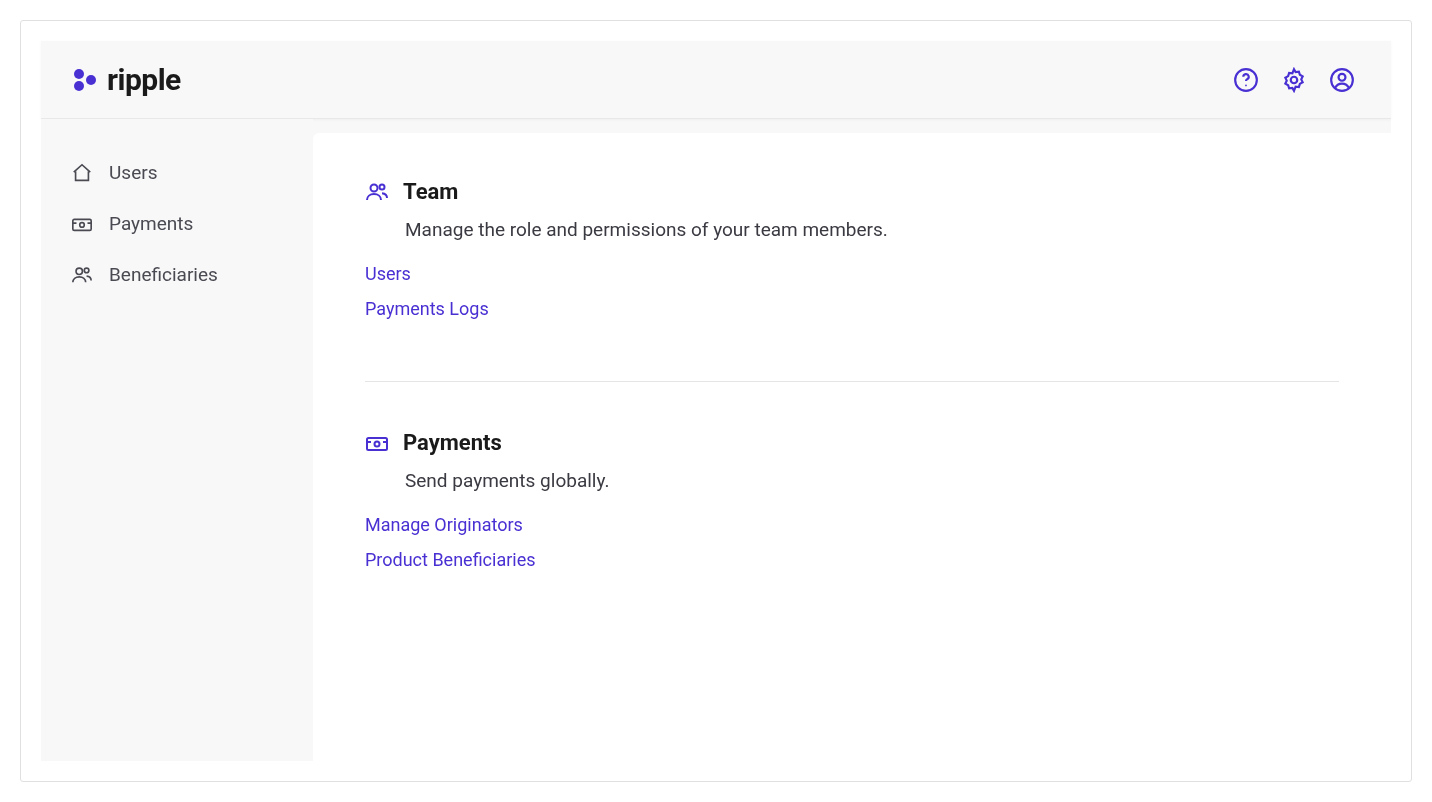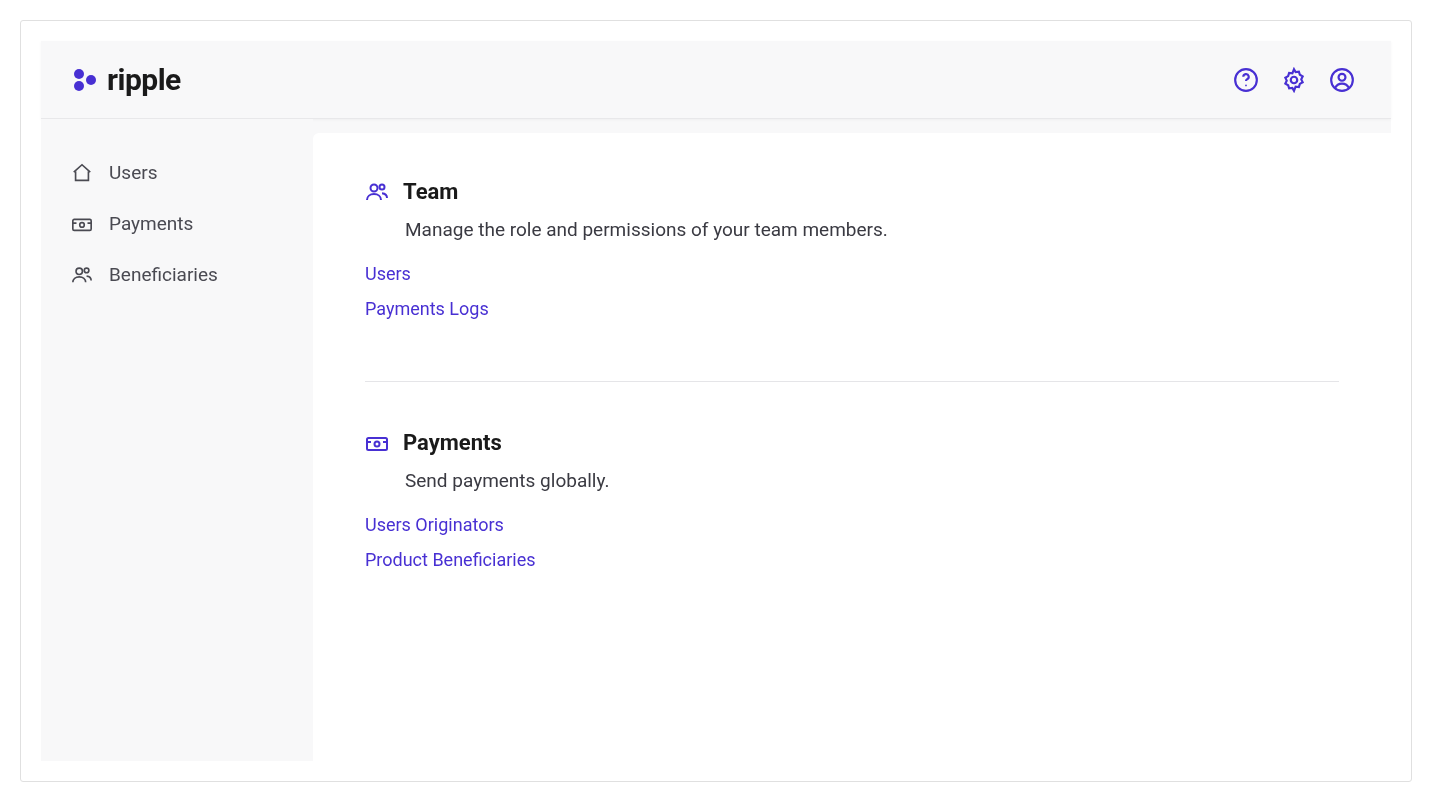--- a/index.html
+++ b/index.html
@@ -284,21 +284,21 @@
                 <svg viewBox="0 0 24 24" fill="none" stroke="currentColor" stroke-width="2">
                   <rect x="2" y="7" width="20" height="12" rx="1.5"></rect>
                   <circle cx="12" cy="13" r="2.5"></circle>
                   <line x1="2" y1="11" x2="6" y2="11"></line>
                   <line x1="18" y1="11" x2="22" y2="11"></line>
                 </svg>
               </span>
               <h2 class="section-title">Payments</h2>
             </div>
             <p class="section-desc">Send payments globally.</p>
-            <a class="section-link">Users Originators</a>
+            <a class="section-link">Manage Originators</a>
             <a class="section-link">Product Beneficiaries</a>
           </div>
           <div class="section"></div>
         </div>
       </main>
     </div>
 
   </div>
 </div>
 

